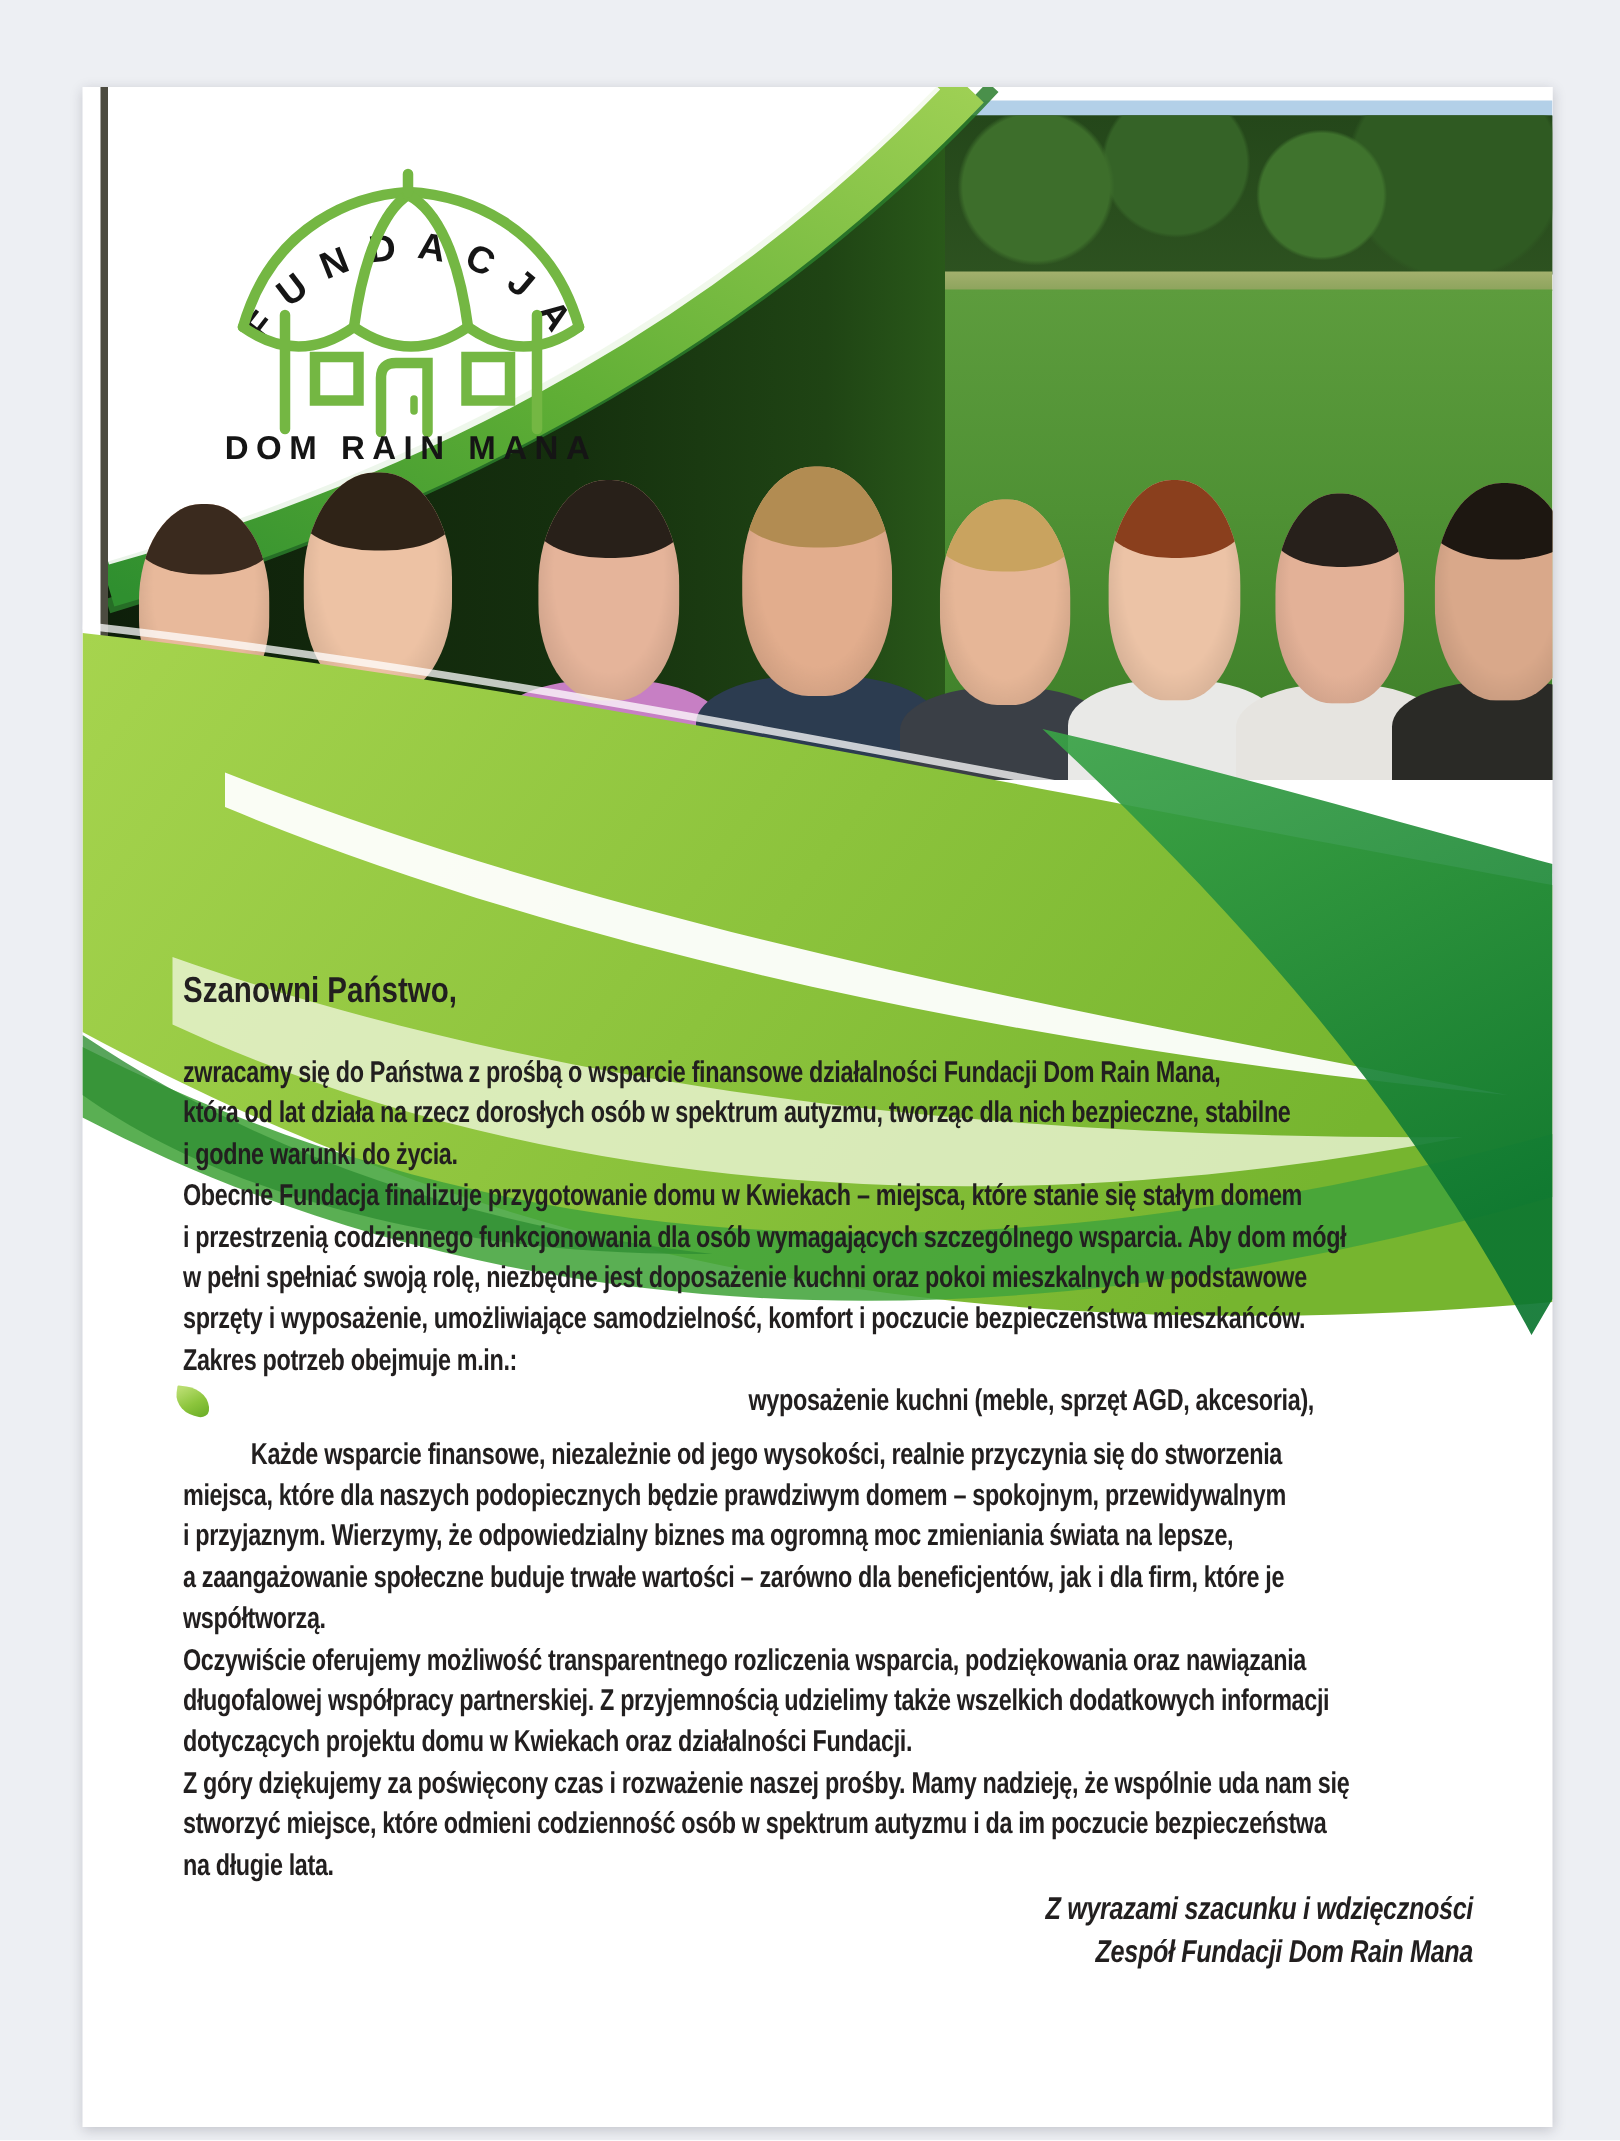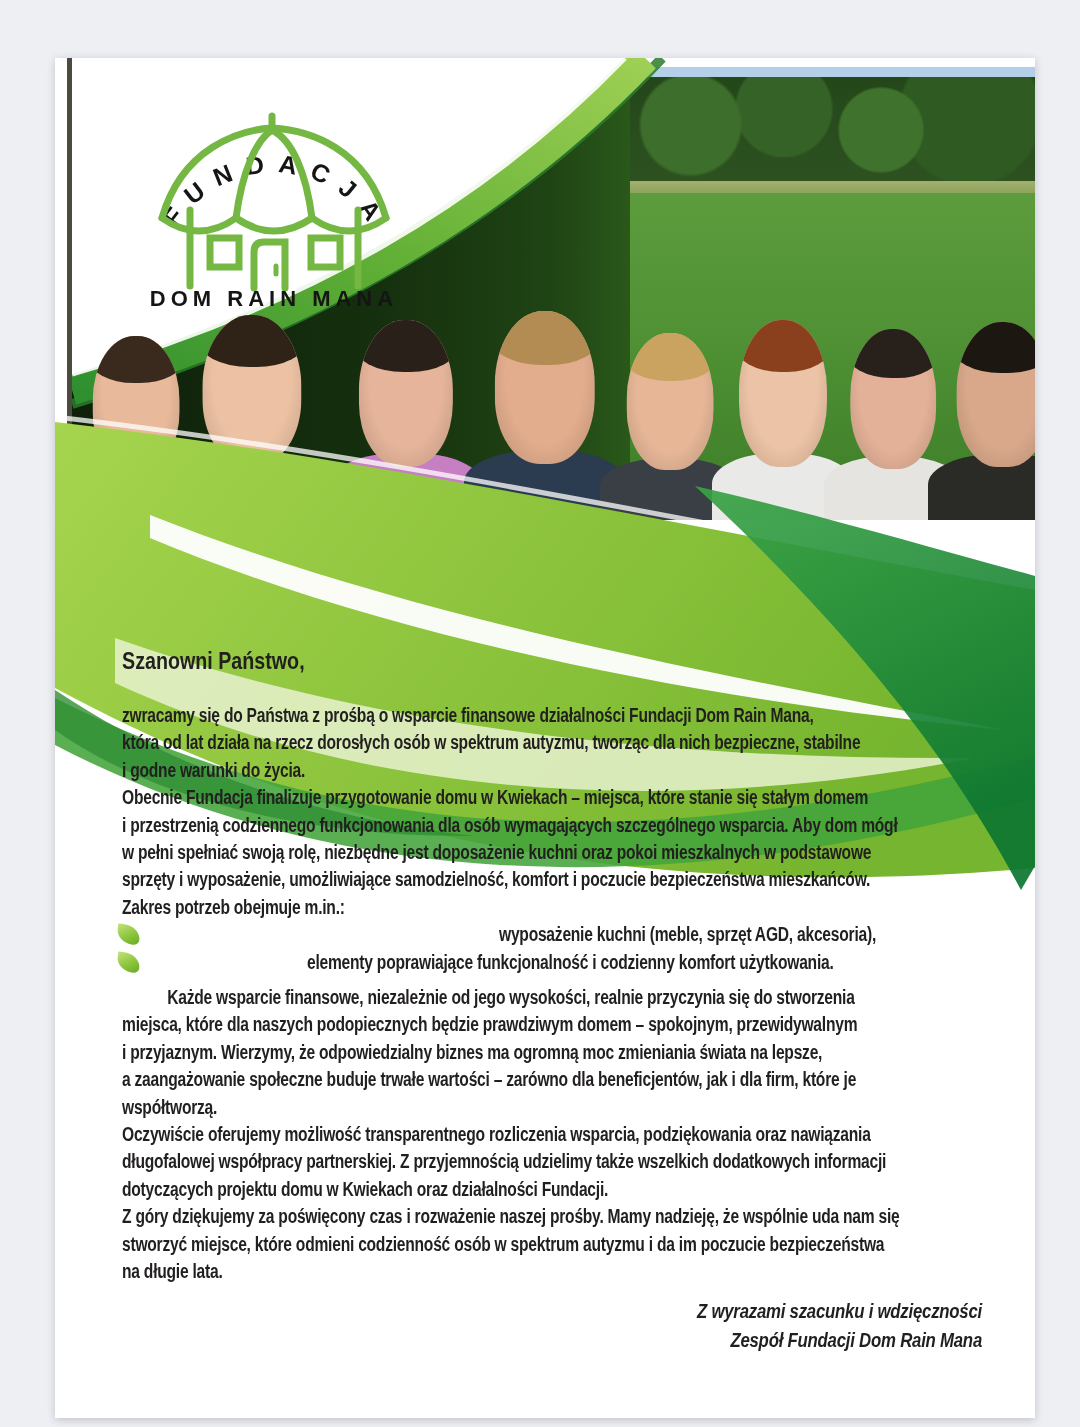--- a/index.html
+++ b/index.html
@@ -41,21 +41,21 @@
               transform:scaleX(.82);transform-origin:0 50%;white-space:nowrap;}
   .ln{font-size:20px;font-weight:bold;line-height:27.4px;letter-spacing:-0.3px;
       transform:scaleX(.78);transform-origin:0 50%;white-space:nowrap;}
   .indent{padding-left:58px;}
   .para2{margin-top:8px;}
   .bullet-row{display:flex;align-items:center;height:27.4px;margin-left:-5px;justify-content:space-between;}
   .leaf{width:23px;height:19px;margin-right:11px;flex:0 0 auto;
         background:linear-gradient(145deg,#b9dd70 10%,#8cc53c 55%,#67ab25 100%);
         border-radius:4% 85% 30% 85%;transform:rotate(8deg);}
   .bullet-row .ln{transform-origin:0 50%;}
-  .closing{margin-top:10px;text-align:right;}
+  .closing{margin-top:0;text-align:right;}
   .closing .ln{font-style:italic;font-size:21px;line-height:29px;
                transform:scaleX(.8);transform-origin:100% 50%;}
 </style>
 </head>
 <body>
 
 <div class="canvas">
   <div class="paper">
 
     <div class="header">
@@ -198,24 +198,20 @@
         <div class="ln">w pełni spełniać swoją rolę, niezbędne jest doposażenie kuchni oraz pokoi mieszkalnych w podstawowe</div>
         <div class="ln">sprzęty i wyposażenie, umożliwiające samodzielność, komfort i poczucie bezpieczeństwa mieszkańców.</div>
         <div class="ln">Zakres potrzeb obejmuje m.in.:</div>
       </div>
 
       <div>
         <div class="bullet-row">
           <span class="leaf"></span>
           <span class="ln">wyposażenie kuchni (meble, sprzęt AGD, akcesoria),</span>
         </div>
-        <div class="bullet-row">
-          <span class="leaf"></span>
-          <span class="ln">elementy poprawiające funkcjonalność i codzienny komfort użytkowania.</span>
-        </div>
       </div>
 
       <div class="para2">
         <div class="ln indent">Każde wsparcie finansowe, niezależnie od jego wysokości, realnie przyczynia się do stworzenia</div>
         <div class="ln">miejsca, które dla naszych podopiecznych będzie prawdziwym domem – spokojnym, przewidywalnym</div>
         <div class="ln">i przyjaznym. Wierzymy, że odpowiedzialny biznes ma ogromną moc zmieniania świata na lepsze,</div>
         <div class="ln">a zaangażowanie społeczne buduje trwałe wartości – zarówno dla beneficjentów, jak i dla firm, które je</div>
         <div class="ln">współtworzą.</div>
         <div class="ln">Oczywiście oferujemy możliwość transparentnego rozliczenia wsparcia, podziękowania oraz nawiązania</div>
         <div class="ln">długofalowej współpracy partnerskiej. Z przyjemnością udzielimy także wszelkich dodatkowych informacji</div>

